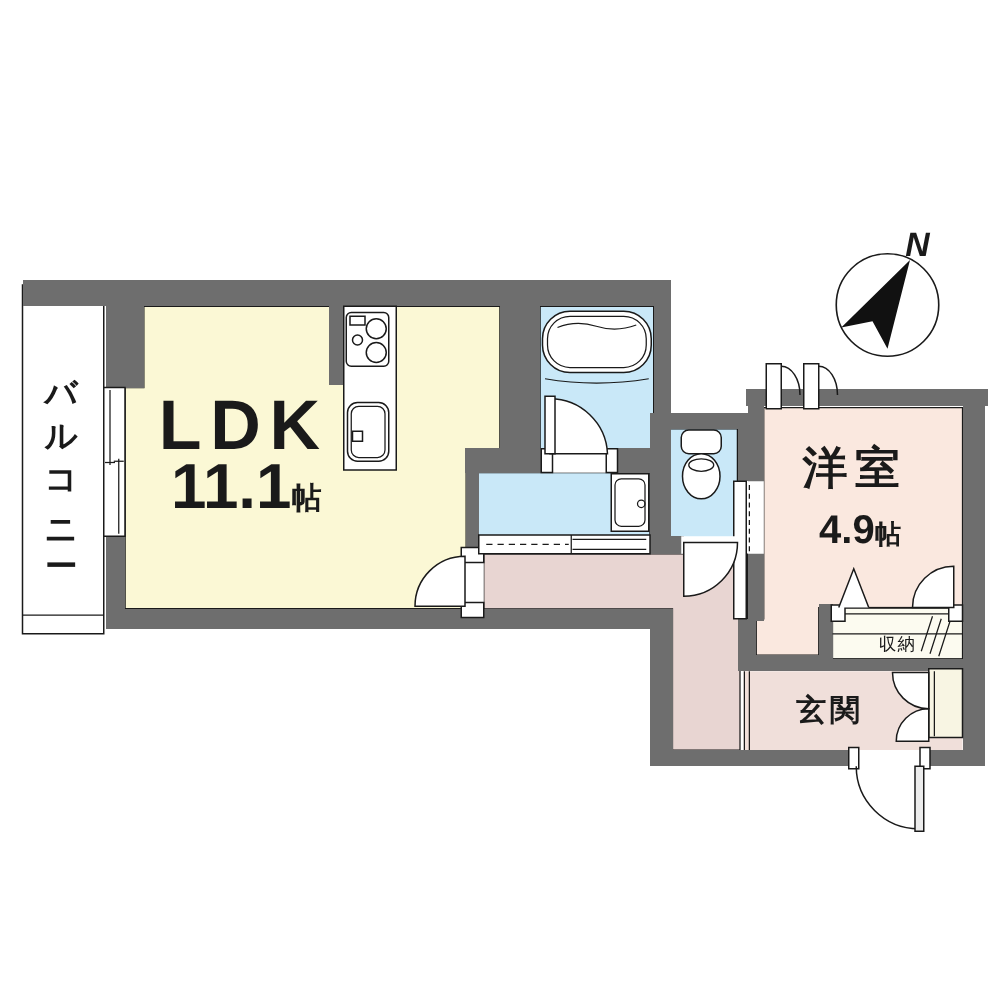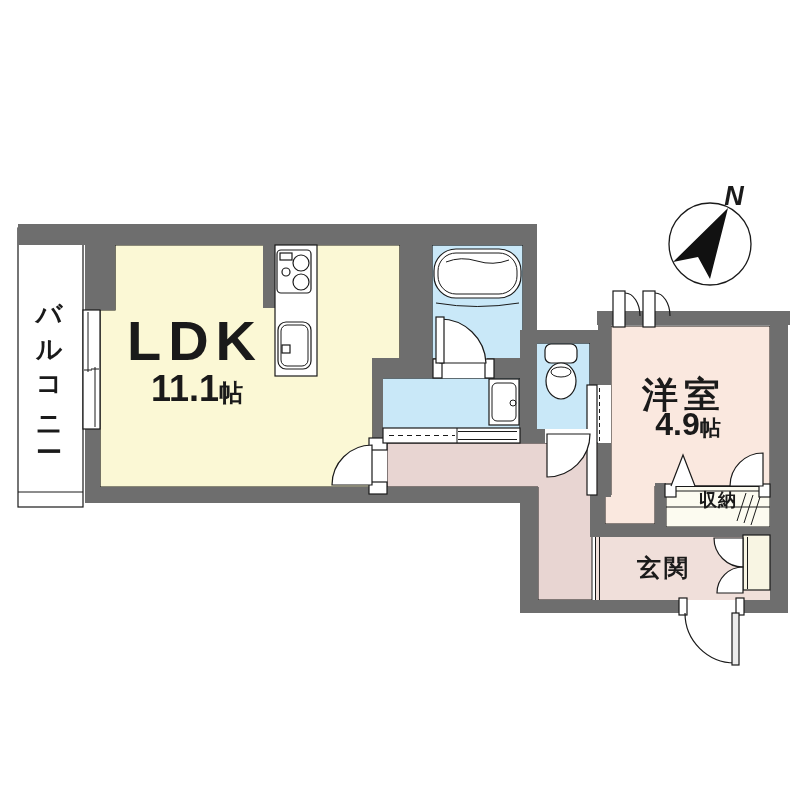--- a/index.html
+++ b/index.html
@@ -3,28 +3,28 @@
 <meta charset="utf-8">
 <style>
   html,body{margin:0;padding:0;background:#ffffff;width:800px;height:800px;overflow:hidden;
     font-family:"Liberation Sans", sans-serif;}
   #stage{position:relative;width:800px;height:800px;background:#fff;}
   #plan-svg{position:absolute;left:0;top:0;}
   .label{position:absolute;transform:translate(-50%,-50%);color:#1a1a1a;white-space:nowrap;
     font-family:"Liberation Sans", sans-serif;}
   .lbl-ldk{left:195px;top:340px;font-size:56px;font-weight:bold;letter-spacing:7px;}
   .lbl-ldk-size{left:197px;top:389px;font-weight:bold;}
-  .lbl-ldk-size .val{font-size:36px;text-align:center;}
+  .lbl-ldk-size .val{font-size:51px;text-align:center;}
   .lbl-ldk-size .unit{font-size:24px;}
-  .lbl-western{left:684px;top:395px;font-size:36px;font-weight:bold;letter-spacing:6px;}
+  .lbl-western{left:684px;top:375px;font-size:36px;font-weight:bold;letter-spacing:6px;}
   .lbl-western-size{left:688px;top:424px;font-weight:bold;}
   .lbl-western-size .val{font-size:32px;}
   .lbl-western-size .unit{font-size:21px;}
   .lbl-genkan{left:664px;top:568px;font-size:24px;font-weight:bold;letter-spacing:3px;}
-  .lbl-closet{left:718px;top:500px;font-size:18px;font-weight:700;letter-spacing:1px;}
+  .lbl-closet{left:718px;top:516px;font-size:14px;font-weight:400;letter-spacing:1px;}
   .lbl-balcony{left:50px;top:284px;transform:translateX(-50%);writing-mode:vertical-rl;
     text-orientation:upright;font-size:26px;font-weight:bold;letter-spacing:9px;}
   .lbl-north{left:734px;top:196px;font-size:27px;font-weight:bold;font-style:italic;}
   .wall{fill:#6E6E6E;stroke:none;}
   .ln{stroke:#1a1a1a;stroke-width:1.2;fill:none;}
   .thin{stroke:#1a1a1a;stroke-width:1;fill:none;}
   .wh{fill:#ffffff;stroke:none;}
   .whb{fill:#ffffff;stroke:#1a1a1a;stroke-width:1.2;}
 </style>
 </head>

